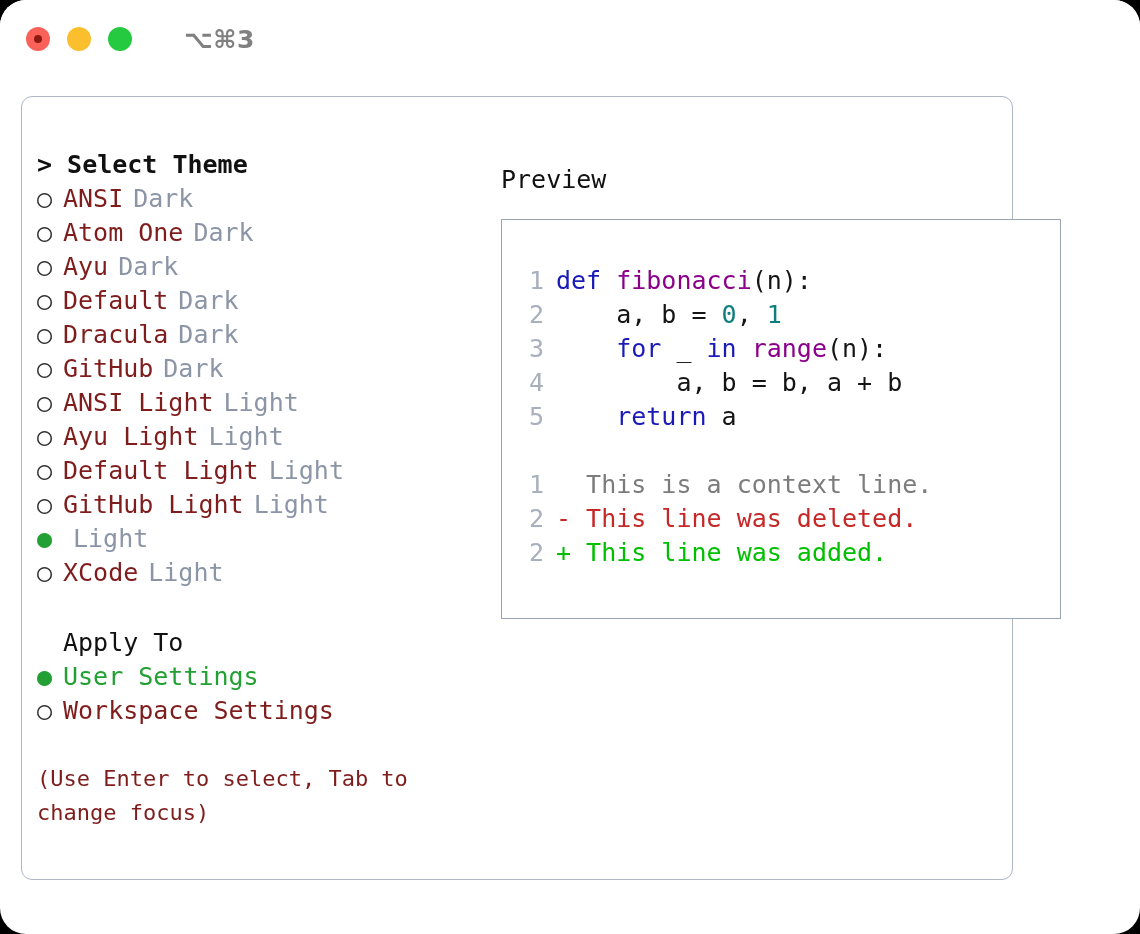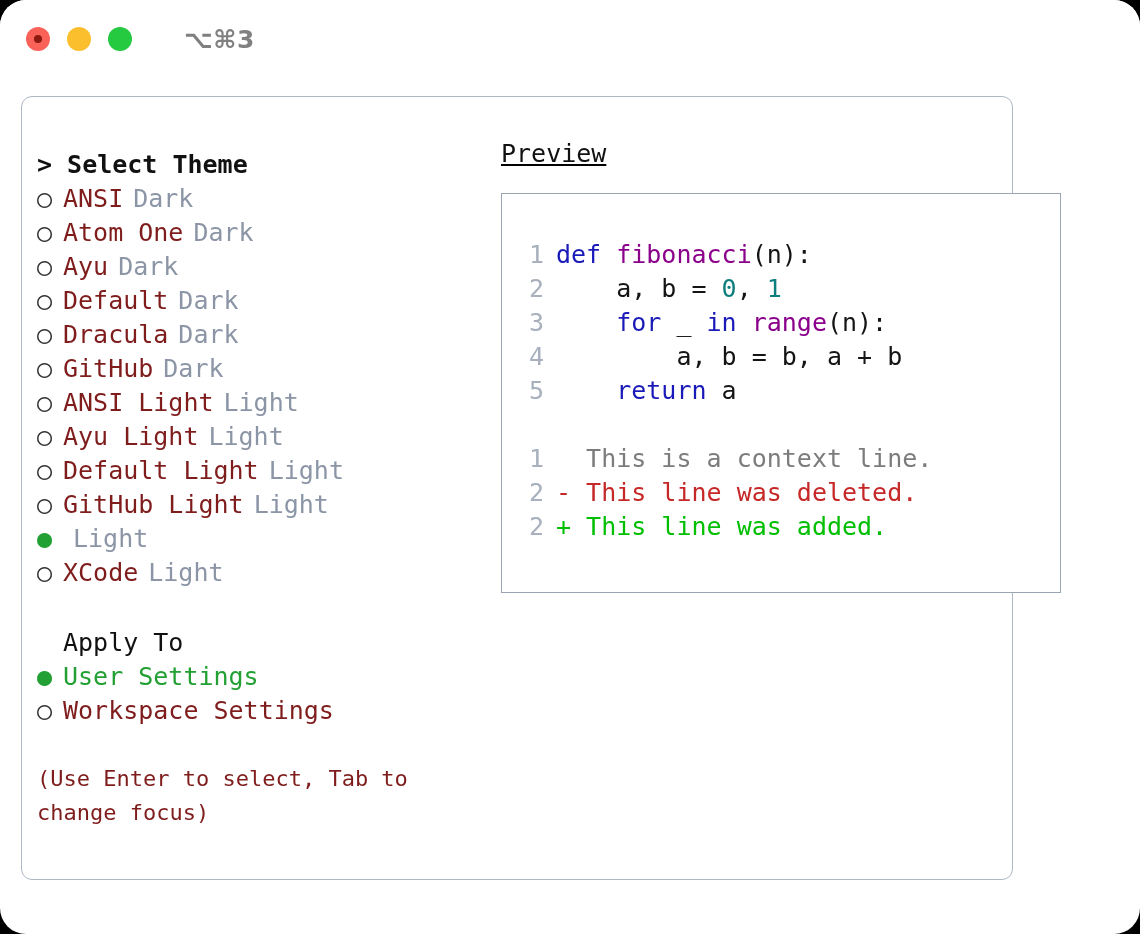--- a/index.html
+++ b/index.html
@@ -137,23 +137,22 @@
     line-height: 34px;
     color: #7f1d1d;
     width: 420px;
     white-space: pre-wrap;
   }
 
   
   #right-col {
     position: absolute;
     left: 479px;
-    top: 40px;
+    top: 66px;
     width: 500px;
-    text-decoration: underline;
   }
   #preview-title {
     font-size: 25px;
     color: #111111;
     line-height: 34px;
     white-space: pre;
   }
   #preview-box {
     margin-top: 22px;
     width: 560px;

